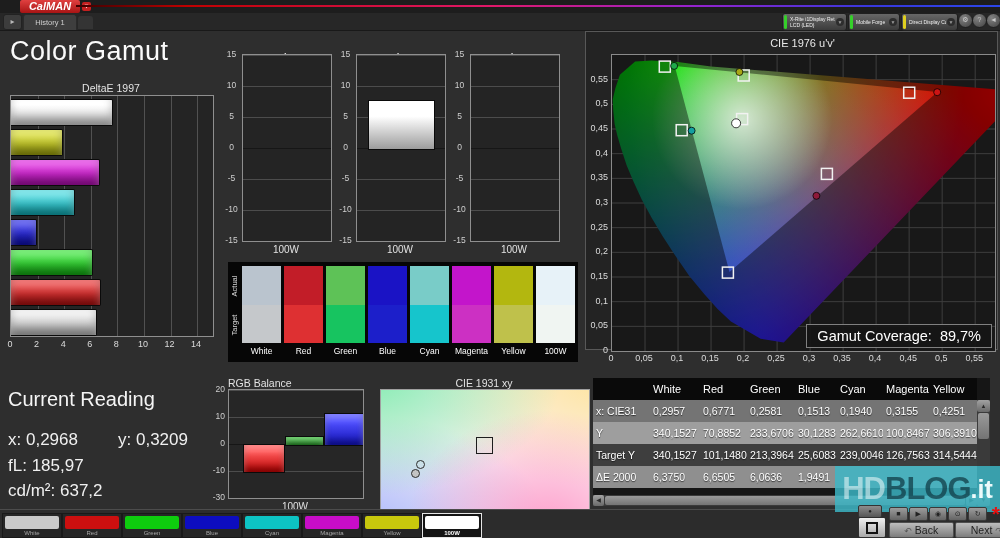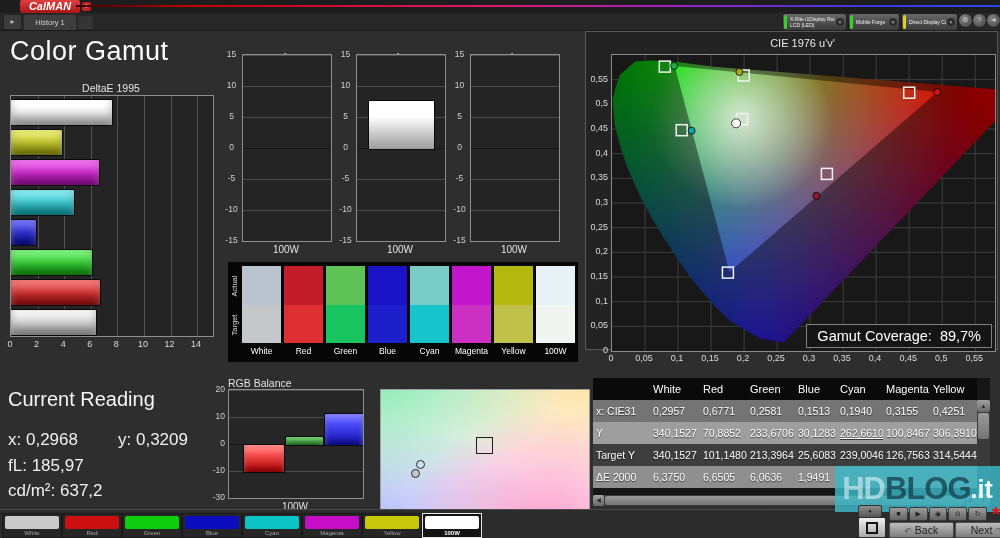--- a/index.html
+++ b/index.html
@@ -184,21 +184,21 @@
       <span class="devarrow">▼</span>
     </div>
     <div class="abs roundbtn" style="left:958px;top:0px;">⚙</div>
     <div class="abs roundbtn" style="left:972px;top:0px;">?</div>
     <div class="abs roundbtn" style="left:986px;top:0px;">◄</div>
   </div>
 
   <div class="abs h1">Color Gamut</div>
 
   <div class="abs" id="de">
-    <div class="de-title">DeltaE 1995</div>
+    <div class="de-title">DeltaE 1997</div>
     <div id="de-plot">
         <div class="vgrid" style="left: 26.6px;"></div>
         <div class="vgrid" style="left: 53.2px;"></div>
         <div class="vgrid" style="left: 79.7px;"></div>
         <div class="vgrid" style="left: 106.3px;"></div>
         <div class="vgrid" style="left: 132.9px;"></div>
         <div class="vgrid" style="left: 159.5px;"></div>
         <div class="vgrid" style="left: 186.1px;"></div>
         <div class="debar" style="top: 3px; width: 101px; background: linear-gradient(rgb(255, 255, 255) 20%, rgb(194, 194, 194));"></div>
         <div class="debar" style="top: 33px; width: 50.5px; background: linear-gradient(rgb(217, 221, 66) 20%, rgb(142, 146, 10));"></div>
@@ -486,20 +486,21 @@
         <div class="hgrid" style="top: 81px;"></div>
         <div class="hgrid" style="top: 108px;"></div>
         <div class="rgb-bar" style="left: 14px; width: 40px; top: 54px; height: 27px; background: linear-gradient(rgb(255, 90, 90) 25%, rgb(184, 0, 0));"></div>
         <div class="rgb-bar" style="left: 56px; width: 37px; top: 45.9px; height: 8.1px; background: linear-gradient(rgb(60, 196, 60) 25%, rgb(15, 122, 15));"></div>
         <div class="rgb-bar" style="left: 95px; width: 38px; top: 22.9px; height: 31.1px; background: linear-gradient(rgb(80, 80, 255) 25%, rgb(16, 16, 180));"></div>
       </div>
     <div class="rgb-xlabel">100W</div>
   </div>
 
   <div class="abs" id="c31">
+    <div class="c31-title">CIE 1931 xy</div>
     <div id="c31-plot">
         <div class="c31-square" style="left: 94.5px; top: 46.5px;"></div>
         <div class="c31-dot" style="left: 34.9px; top: 70.4px; background: transparent;"></div>
         <div class="c31-dot" style="left: 29.5px; top: 79px; background: rgb(196, 196, 196);"></div>
       </div>
   </div>
 
   <div class="abs" id="rt">
     <div id="rt-head">
         <div class="rt-hcell" style="width: 57px;"></div>
@@ -521,21 +522,21 @@
           <div class="rt-cell" style="width: 46px;">0,1940</div>
           <div class="rt-cell" style="width: 47px;">0,3155</div>
           <div class="rt-cell" style="width: 47px;">0,4251</div>
         </div>
         <div class="rt-row">
           <div class="rt-cell" style="width: 57px;">Y</div>
           <div class="rt-cell" style="width: 50px;">340,1527</div>
           <div class="rt-cell" style="width: 47px;">70,8852</div>
           <div class="rt-cell" style="width: 48px;">233,6706</div>
           <div class="rt-cell" style="width: 42px;">30,1283</div>
-          <div class="rt-cell" style="width: 46px; text-decoration: underline;">262,6610</div>
+          <div class="rt-cell" style="width: 46px;">262,6610</div>
           <div class="rt-cell" style="width: 47px;">100,8467</div>
           <div class="rt-cell" style="width: 47px;">306,3910</div>
         </div>
         <div class="rt-row">
           <div class="rt-cell" style="width: 57px;">Target Y</div>
           <div class="rt-cell" style="width: 50px;">340,1527</div>
           <div class="rt-cell" style="width: 47px;">101,1480</div>
           <div class="rt-cell" style="width: 48px;">213,3964</div>
           <div class="rt-cell" style="width: 42px;">25,6083</div>
           <div class="rt-cell" style="width: 46px;">239,0046</div>

